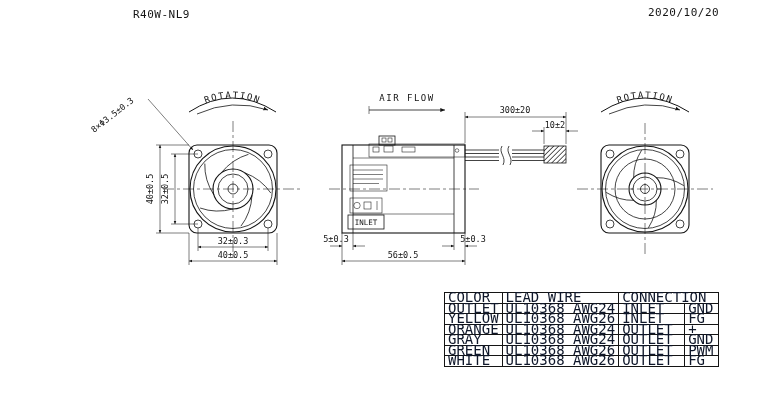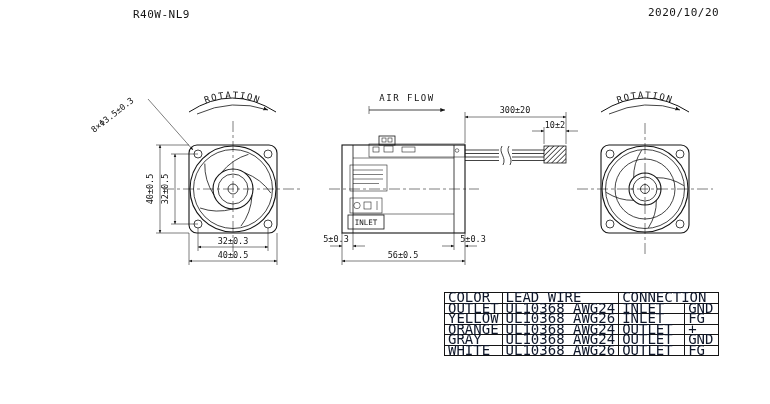--- a/index.html
+++ b/index.html
@@ -233,20 +233,26 @@
       <td>OUTLET</td>
       <td>+</td>
     </tr>
     <tr>
       <td>GRAY</td>
       <td>UL10368 AWG24</td>
       <td>OUTLET</td>
       <td>GND</td>
     </tr>
     <tr>
+      <td>GREEN</td>
+      <td>UL10368 AWG26</td>
+      <td>OUTLET</td>
+      <td>PWM</td>
+    </tr>
+    <tr>
       <td>WHITE</td>
       <td>UL10368 AWG26</td>
       <td>OUTLET</td>
       <td>FG</td>
     </tr>
   </tbody>
 </table>
 
 </div>
 

